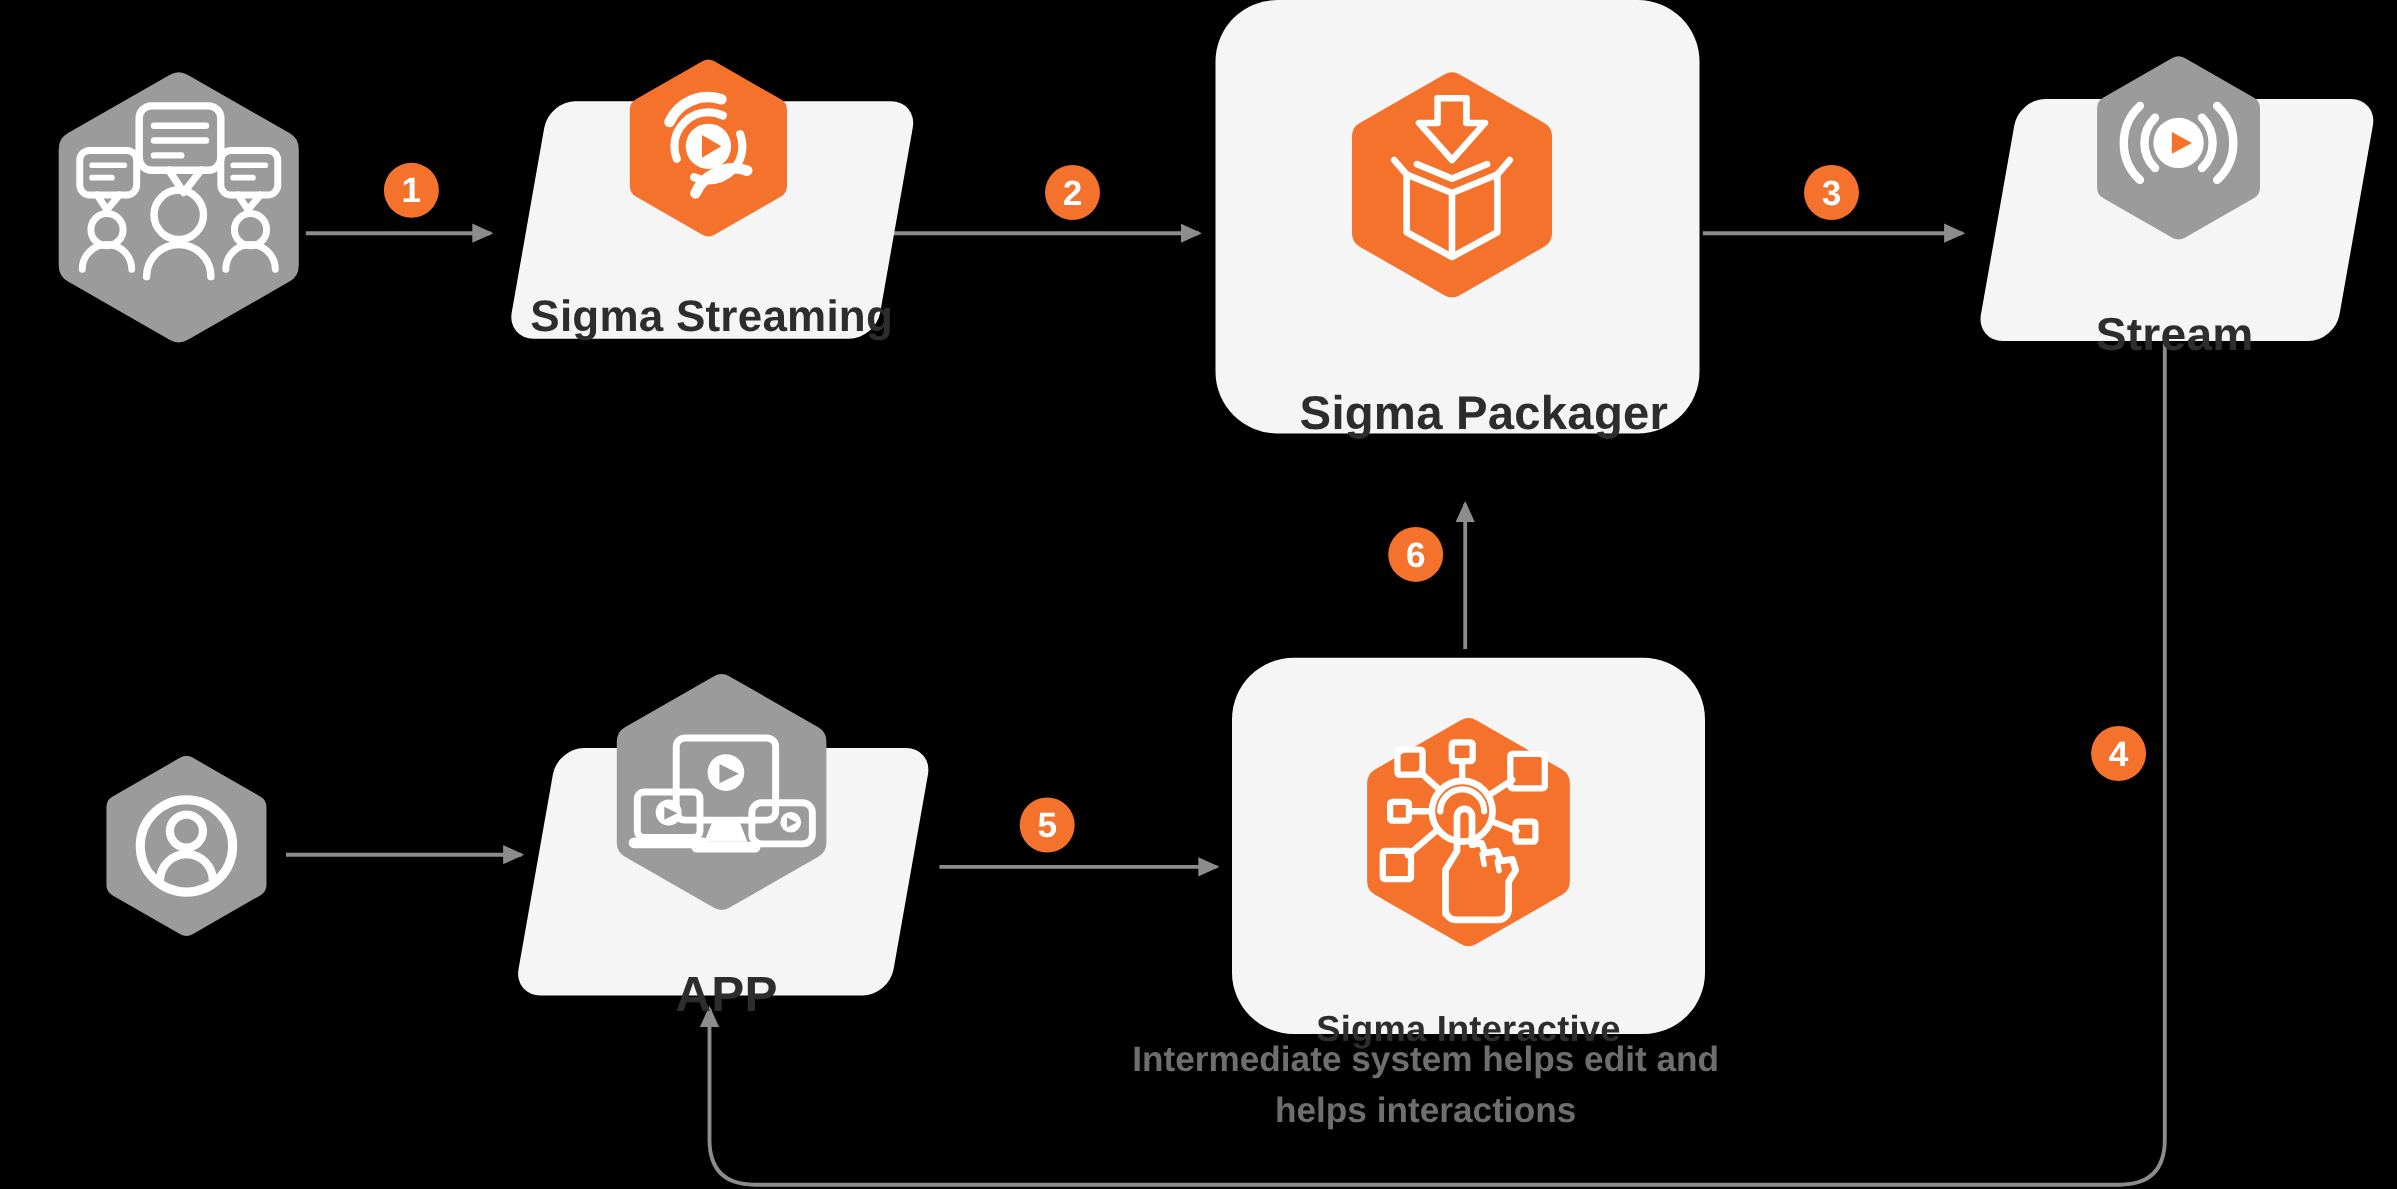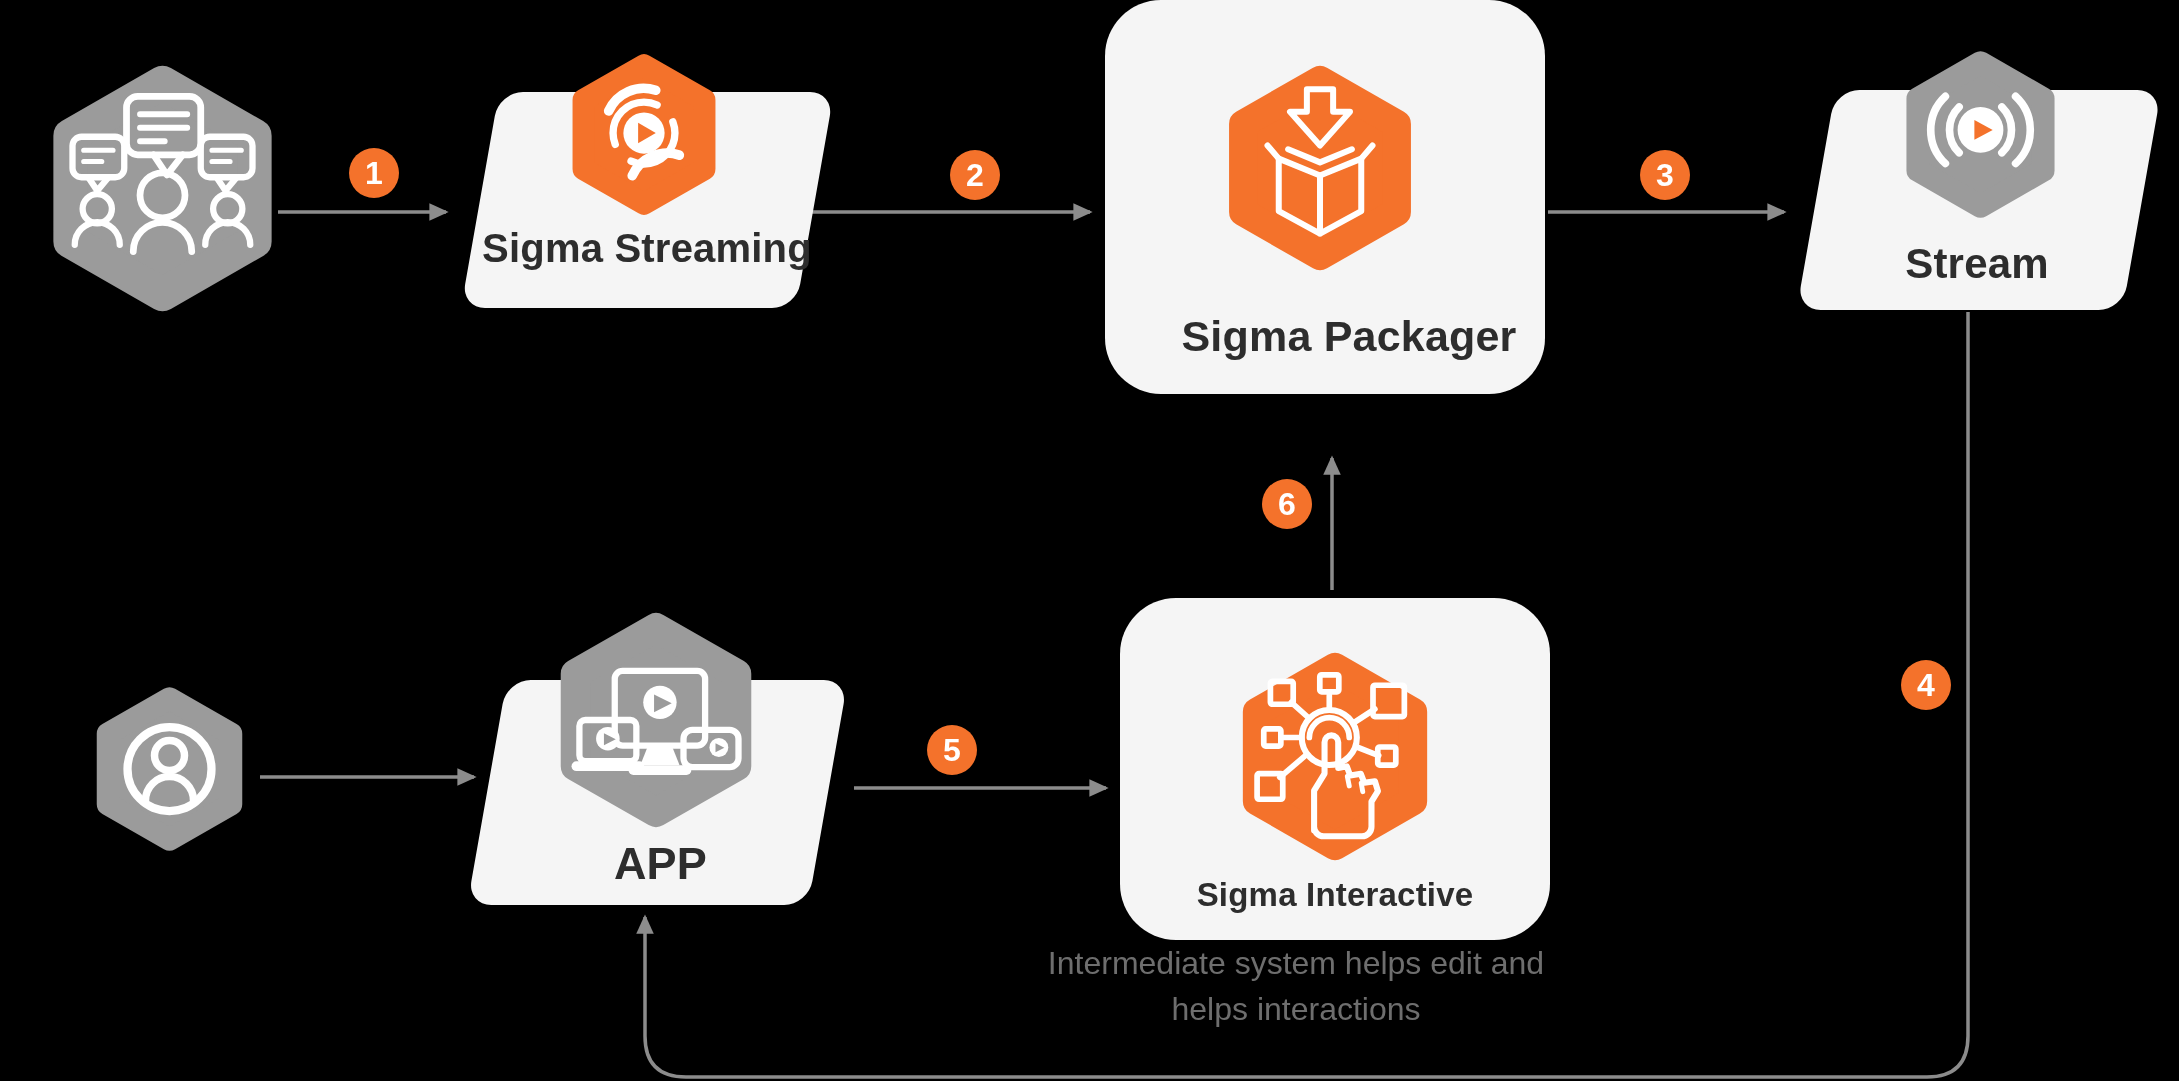--- a/index.html
+++ b/index.html
@@ -23,30 +23,30 @@
   .hex{position:absolute;}
   .hexbg{stroke-width:15;stroke-linejoin:round;}
   .hex-orange .hexbg{fill:var(--c-orange);stroke:var(--c-orange);}
   .hex-gray .hexbg{fill:var(--c-gray);stroke:var(--c-gray);}
   .ic{stroke:#ffffff;fill:none;stroke-linecap:round;stroke-linejoin:round;}
   .fill-w{fill:#ffffff;stroke:none;}
   .fill-o{fill:var(--c-orange);stroke:none;}
   .fill-g{fill:var(--c-gray);stroke:none;}
   .label{
     position:absolute;text-align:center;font-weight:bold;
-    color:var(--c-title);letter-spacing:0.2px;
+    color:var(--c-title);letter-spacing:0.2px;margin-top:40px;
   }
   .badge{
     position:absolute;width:50px;height:50px;border-radius:50%;
     background:var(--c-orange);color:#fff;font-weight:bold;font-size:32px;
     display:flex;align-items:center;justify-content:center;
   }
   .caption{
     position:absolute;text-align:center;color:var(--c-caption);
-    font-size:32px;line-height:1.45;font-weight:400;
+    font-size:32px;line-height:1.45;font-weight:700;
   }
   .connectors{position:absolute;left:0;top:0;}
   .connectors .wire{stroke:var(--c-arrow);stroke-width:3.5;fill:none;}
   #arrowhead path{fill:var(--c-arrow);stroke:none;}
 </style>
 </head>
 <body>
 
 <div class="canvas">
 

